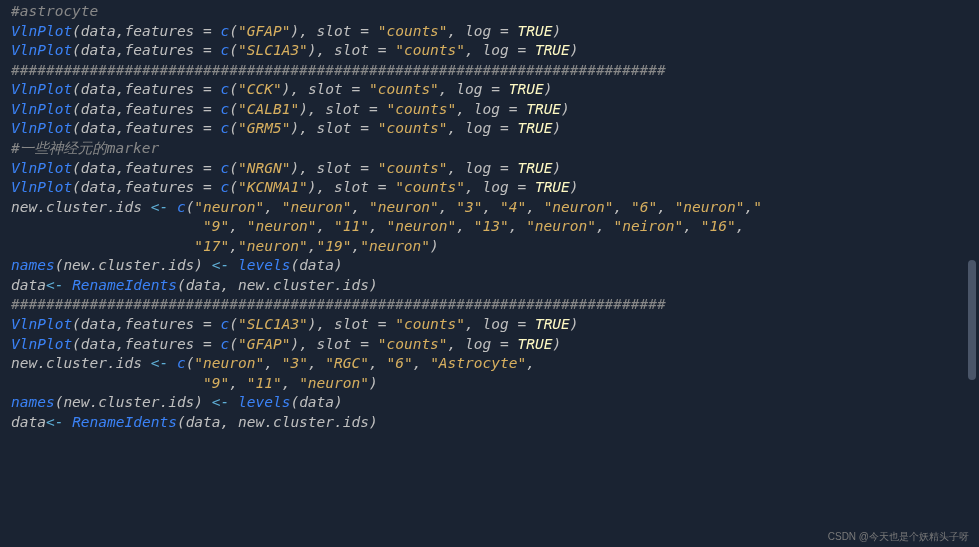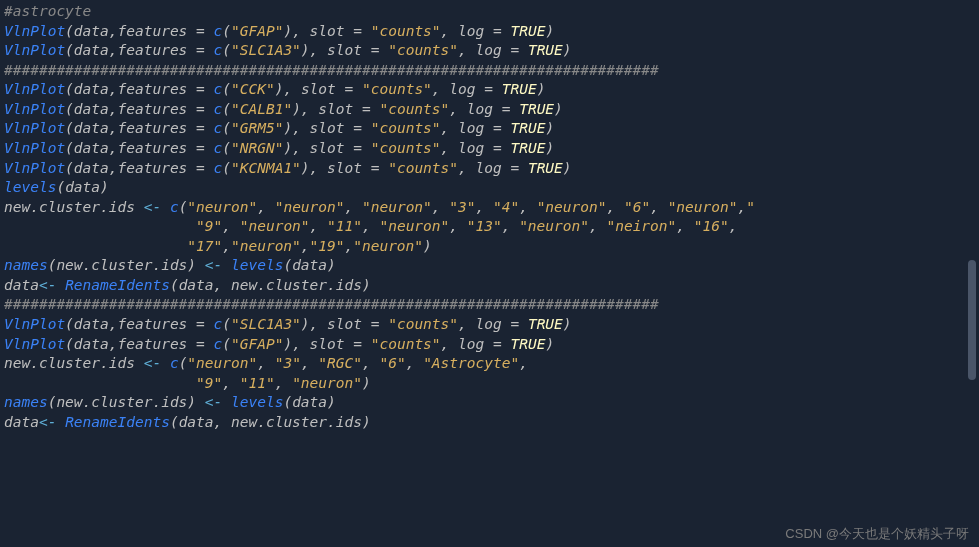--- a/index.html
+++ b/index.html
@@ -9,21 +9,21 @@
       font-size: 14.5px;
       line-height: 1.35;
       color: #bfbfbf;
       padding: 2px 4px;
       width: 979px;
       height: 547px;
       overflow: hidden;
       position: relative;
       font-style: italic;
     }
-    .line { white-space: pre; }
+    .line { white-space: pre; margin-left: 7px; }
     .comment { color: #888888; font-style: italic; }
     .func { color: #3b82f6; }
     .punct { color: #bfbfbf; }
     .op { color: #bfbfbf; }
     .str { color: #d7af5f; }
     .num { color: #fef9c3; }
     .assign { color: #5fafd7; }
     .scrollbar {
       position: absolute;
       right: 3px;
@@ -31,39 +31,39 @@
       width: 8px;
       height: 120px;
       background: #4a5568;
       border-radius: 4px;
     }
     .watermark {
       position: absolute;
       right: 10px;
       bottom: 4px;
       color: #7a7a7a;
-      font-size: 13px;
+      font-size: 10px;
       font-style: normal;
       font-family: sans-serif;
     }
   </style>
 </head>
 <body>
 
 <div id="code">
     <div class="line"><span class="comment">#astrocyte</span></div>
     <div class="line"><span class="func">VlnPlot</span><span class="punct">(</span><span class="punct">data</span><span class="punct">,</span><span class="punct">features</span> <span class="op">=</span> <span class="func">c</span><span class="punct">(</span><span class="str">"GFAP"</span><span class="punct">),</span> <span class="punct">slot</span> <span class="op">=</span> <span class="str">"counts"</span><span class="punct">,</span> <span class="punct">log</span> <span class="op">=</span> <span class="num">TRUE</span><span class="punct">)</span></div>
     <div class="line"><span class="func">VlnPlot</span><span class="punct">(</span><span class="punct">data</span><span class="punct">,</span><span class="punct">features</span> <span class="op">=</span> <span class="func">c</span><span class="punct">(</span><span class="str">"SLC1A3"</span><span class="punct">),</span> <span class="punct">slot</span> <span class="op">=</span> <span class="str">"counts"</span><span class="punct">,</span> <span class="punct">log</span> <span class="op">=</span> <span class="num">TRUE</span><span class="punct">)</span></div>
     <div class="line"><span class="comment">###########################################################################</span></div>
     <div class="line"><span class="func">VlnPlot</span><span class="punct">(</span><span class="punct">data</span><span class="punct">,</span><span class="punct">features</span> <span class="op">=</span> <span class="func">c</span><span class="punct">(</span><span class="str">"CCK"</span><span class="punct">),</span> <span class="punct">slot</span> <span class="op">=</span> <span class="str">"counts"</span><span class="punct">,</span> <span class="punct">log</span> <span class="op">=</span> <span class="num">TRUE</span><span class="punct">)</span></div>
     <div class="line"><span class="func">VlnPlot</span><span class="punct">(</span><span class="punct">data</span><span class="punct">,</span><span class="punct">features</span> <span class="op">=</span> <span class="func">c</span><span class="punct">(</span><span class="str">"CALB1"</span><span class="punct">),</span> <span class="punct">slot</span> <span class="op">=</span> <span class="str">"counts"</span><span class="punct">,</span> <span class="punct">log</span> <span class="op">=</span> <span class="num">TRUE</span><span class="punct">)</span></div>
     <div class="line"><span class="func">VlnPlot</span><span class="punct">(</span><span class="punct">data</span><span class="punct">,</span><span class="punct">features</span> <span class="op">=</span> <span class="func">c</span><span class="punct">(</span><span class="str">"GRM5"</span><span class="punct">),</span> <span class="punct">slot</span> <span class="op">=</span> <span class="str">"counts"</span><span class="punct">,</span> <span class="punct">log</span> <span class="op">=</span> <span class="num">TRUE</span><span class="punct">)</span></div>
+    <div class="line"><span class="comment">#一些神经元的marker</span></div>
     <div class="line"><span class="func">VlnPlot</span><span class="punct">(</span><span class="punct">data</span><span class="punct">,</span><span class="punct">features</span> <span class="op">=</span> <span class="func">c</span><span class="punct">(</span><span class="str">"NRGN"</span><span class="punct">),</span> <span class="punct">slot</span> <span class="op">=</span> <span class="str">"counts"</span><span class="punct">,</span> <span class="punct">log</span> <span class="op">=</span> <span class="num">TRUE</span><span class="punct">)</span></div>
     <div class="line"><span class="func">VlnPlot</span><span class="punct">(</span><span class="punct">data</span><span class="punct">,</span><span class="punct">features</span> <span class="op">=</span> <span class="func">c</span><span class="punct">(</span><span class="str">"KCNMA1"</span><span class="punct">),</span> <span class="punct">slot</span> <span class="op">=</span> <span class="str">"counts"</span><span class="punct">,</span> <span class="punct">log</span> <span class="op">=</span> <span class="num">TRUE</span><span class="punct">)</span></div>
-    <div class="line"><span class="func">levels</span><span class="punct">(</span><span class="punct">data</span><span class="punct">)</span></div>
     <div class="line"><span class="punct">new.cluster.ids</span> <span class="assign">&lt;-</span> <span class="func">c</span><span class="punct">(</span><span class="str">"neuron"</span><span class="punct">, </span><span class="str">"neuron"</span><span class="punct">, </span><span class="str">"neuron"</span><span class="punct">, </span><span class="str">"3"</span><span class="punct">, </span><span class="str">"4"</span><span class="punct">, </span><span class="str">"neuron"</span><span class="punct">, </span><span class="str">"6"</span><span class="punct">, </span><span class="str">"neuron"</span><span class="punct">,</span><span class="str">"</span></div>
     <div class="line">                      <span class="str">"9"</span><span class="punct">, </span><span class="str">"neuron"</span><span class="punct">, </span><span class="str">"11"</span><span class="punct">, </span><span class="str">"neuron"</span><span class="punct">, </span><span class="str">"13"</span><span class="punct">, </span><span class="str">"neuron"</span><span class="punct">, </span><span class="str">"neiron"</span><span class="punct">, </span><span class="str">"16"</span><span class="punct">,</span></div>
     <div class="line">                     <span class="str">"17"</span><span class="punct">,</span><span class="str">"neuron"</span><span class="punct">,</span><span class="str">"19"</span><span class="punct">,</span><span class="str">"neuron"</span><span class="punct">)</span></div>
     <div class="line"><span class="func">names</span><span class="punct">(</span><span class="punct">new.cluster.ids</span><span class="punct">)</span> <span class="assign">&lt;-</span> <span class="func">levels</span><span class="punct">(</span><span class="punct">data</span><span class="punct">)</span></div>
     <div class="line"><span class="punct">data</span><span class="assign">&lt;-</span> <span class="func">RenameIdents</span><span class="punct">(</span><span class="punct">data</span><span class="punct">, </span><span class="punct">new.cluster.ids</span><span class="punct">)</span></div>
     <div class="line"><span class="comment">###########################################################################</span></div>
     <div class="line"><span class="func">VlnPlot</span><span class="punct">(</span><span class="punct">data</span><span class="punct">,</span><span class="punct">features</span> <span class="op">=</span> <span class="func">c</span><span class="punct">(</span><span class="str">"SLC1A3"</span><span class="punct">),</span> <span class="punct">slot</span> <span class="op">=</span> <span class="str">"counts"</span><span class="punct">,</span> <span class="punct">log</span> <span class="op">=</span> <span class="num">TRUE</span><span class="punct">)</span></div>
     <div class="line"><span class="func">VlnPlot</span><span class="punct">(</span><span class="punct">data</span><span class="punct">,</span><span class="punct">features</span> <span class="op">=</span> <span class="func">c</span><span class="punct">(</span><span class="str">"GFAP"</span><span class="punct">),</span> <span class="punct">slot</span> <span class="op">=</span> <span class="str">"counts"</span><span class="punct">,</span> <span class="punct">log</span> <span class="op">=</span> <span class="num">TRUE</span><span class="punct">)</span></div>
     <div class="line"><span class="punct">new.cluster.ids</span> <span class="assign">&lt;-</span> <span class="func">c</span><span class="punct">(</span><span class="str">"neuron"</span><span class="punct">, </span><span class="str">"3"</span><span class="punct">, </span><span class="str">"RGC"</span><span class="punct">, </span><span class="str">"6"</span><span class="punct">, </span><span class="str">"Astrocyte"</span><span class="punct">,</span></div>
     <div class="line">                      <span class="str">"9"</span><span class="punct">, </span><span class="str">"11"</span><span class="punct">, </span><span class="str">"neuron"</span><span class="punct">)</span></div>

